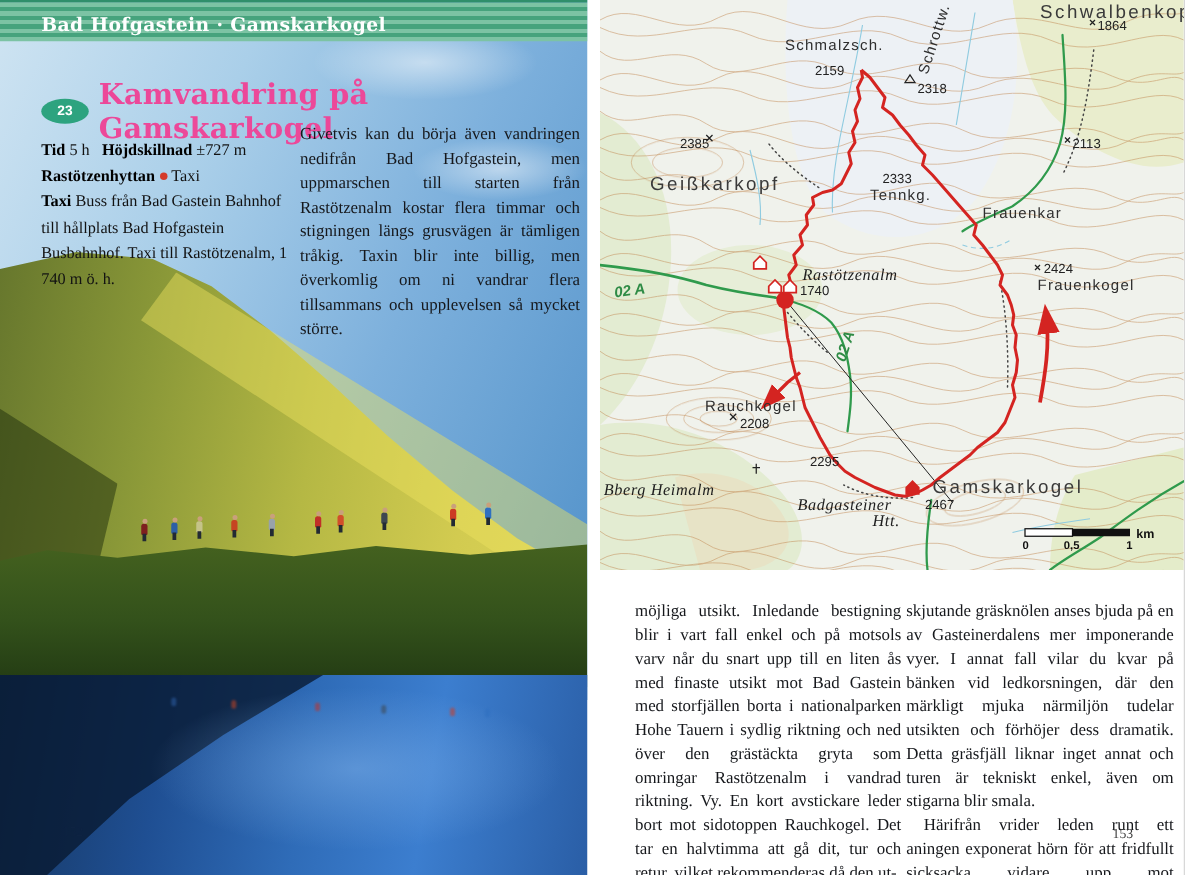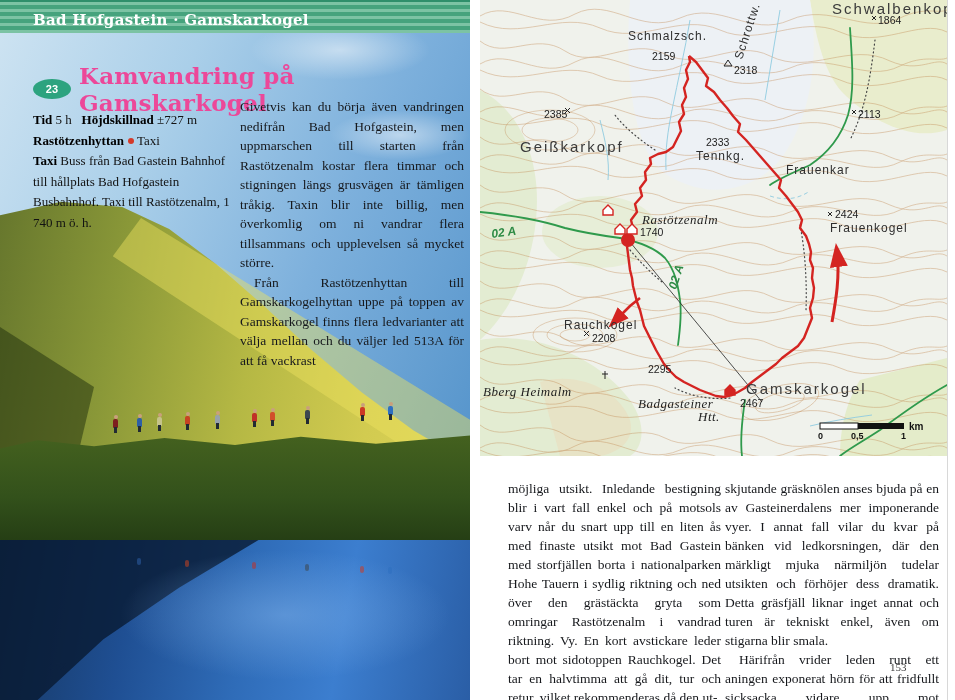--- a/index.html
+++ b/index.html
@@ -130,21 +130,20 @@
         <b>Rastötzenhyttan</b><span class="dot-medel"></span><span>Taxi</span>
       </div>
       <div>
         <b>Taxi</b>
         <span>Buss från Bad Gastein Bahnhof till hållplats Bad Hofgastein Busbahnhof. Taxi till Rastötzenalm, 1 740 m ö. h.</span>
       </div>
     </div>
 
     <div class="intro">
       <p>Givetvis kan du börja även vandringen nedifrån Bad Hofgastein, men uppmarschen till starten från Rastötzenalm kostar flera timmar och stigningen längs grusvägen är tämligen tråkig. Taxin blir inte billig, men överkomlig om ni vandrar flera tillsammans och upplevelsen så mycket större.</p>
-      <p class="ind">Från Rastötzenhyttan till Gamskarkogelhyttan uppe på toppen av Gamskarkogel finns flera ledvarianter att välja mellan och du väljer led 513A för att få vackrast</p>
     </div>
 
     <div class="pagenum pn-left">152</div>
   </div>
 
   <div class="page-right">
 
     <svg class="map" width="467" height="456" viewBox="0 0 467 456">
       <defs>
         <path id="ct1" d="M0,30 C30,12 60,48 95,28 C130,10 160,50 200,32 C240,14 270,52 310,34 C350,16 385,50 420,32 C445,20 458,28 467,24"></path>

